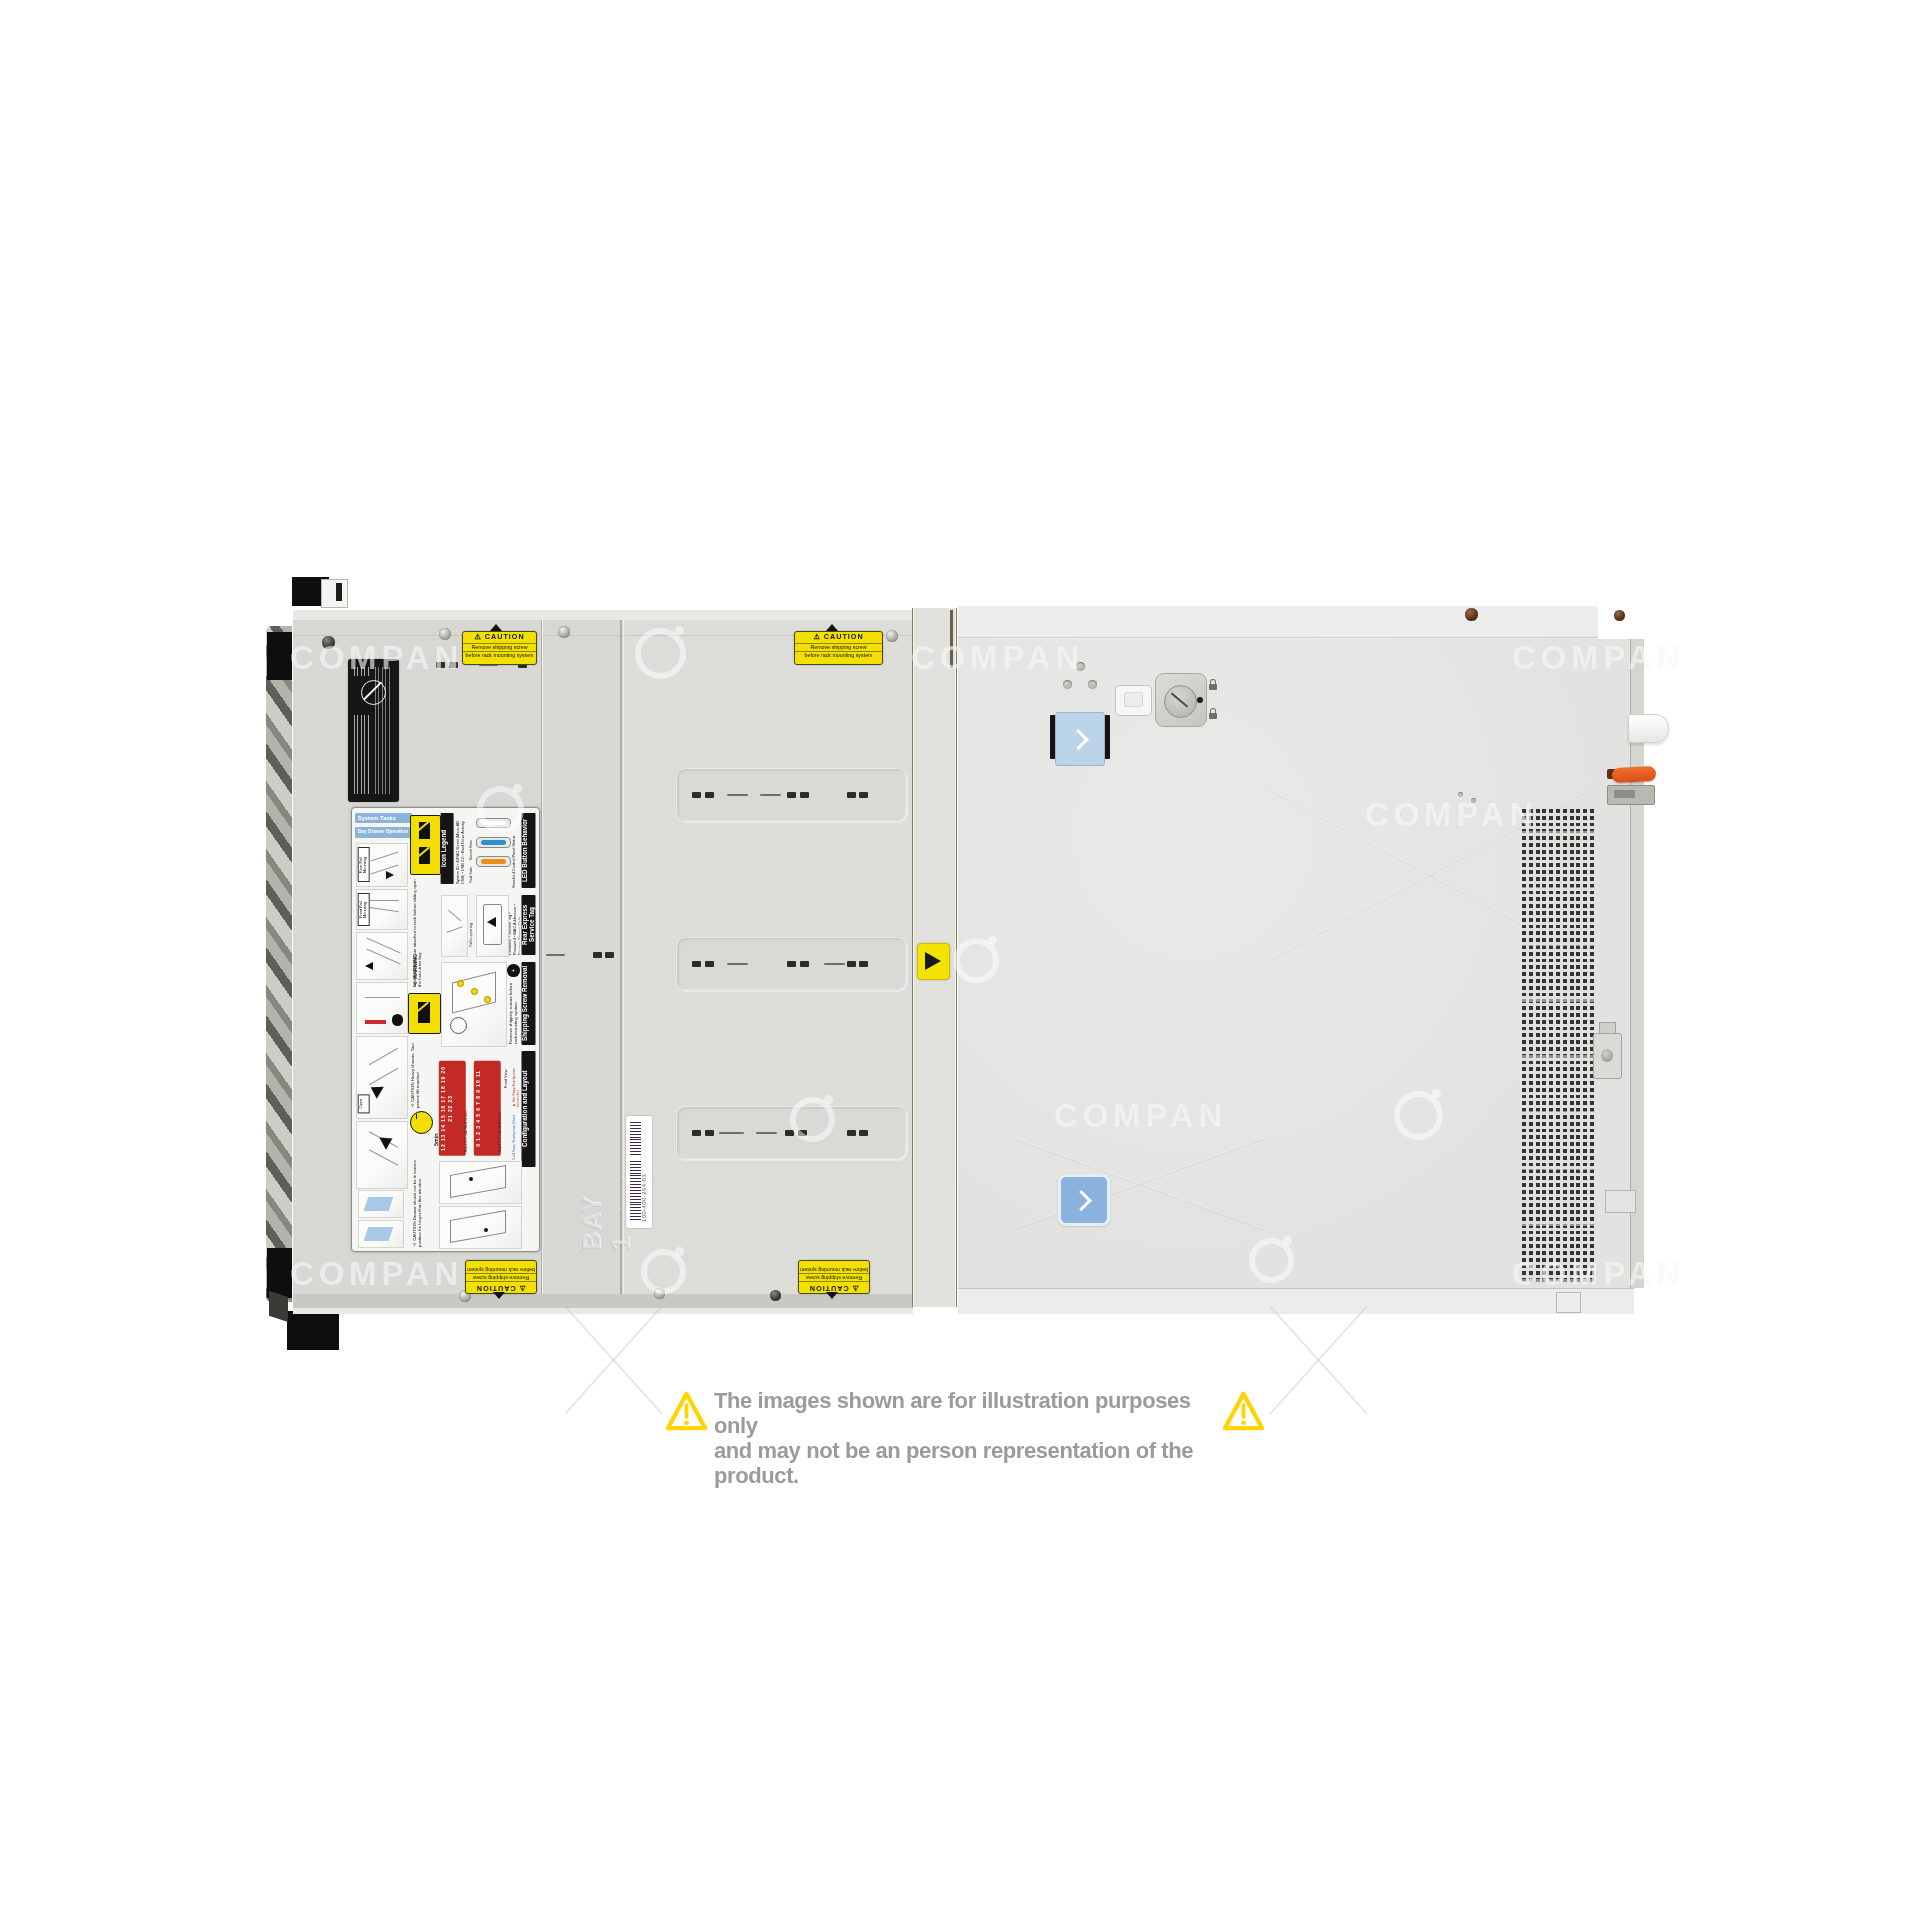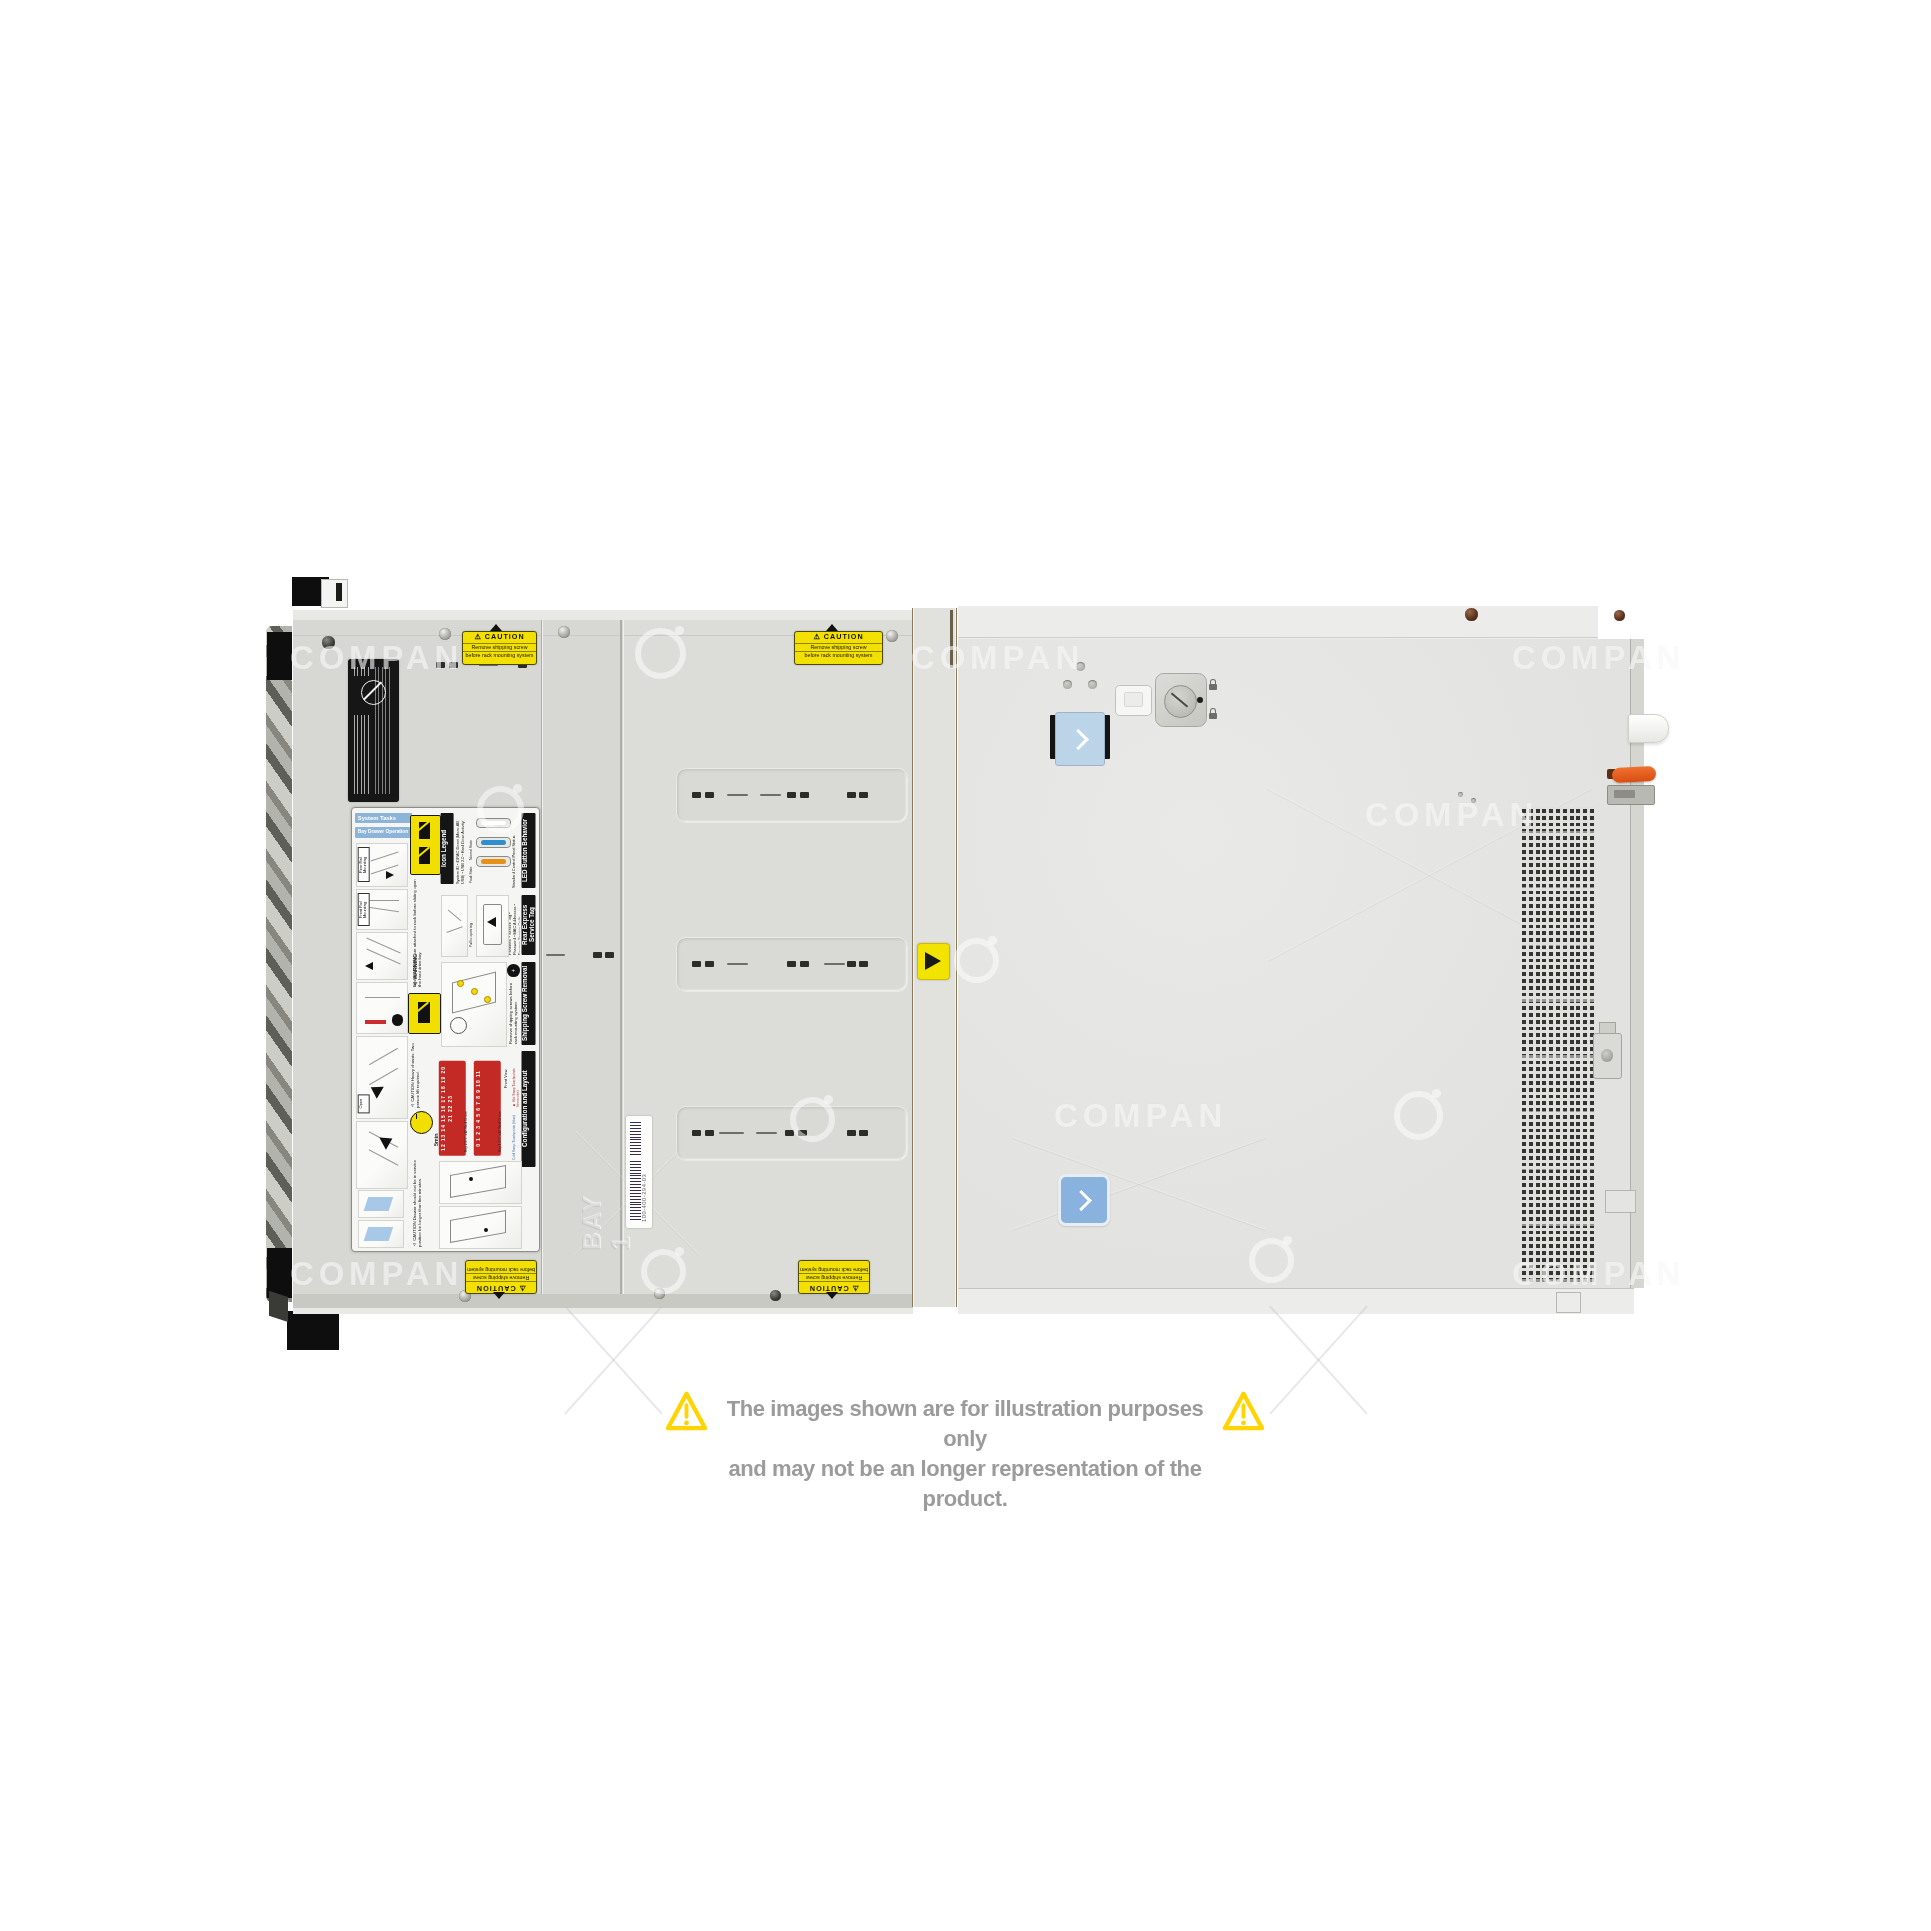--- a/index.html
+++ b/index.html
@@ -143,22 +143,22 @@
 
   
   .wm{position:absolute;font-size:33px;font-weight:bold;letter-spacing:4.8px;color:rgba(255,255,255,.58);
       text-shadow:0 0 1px rgba(160,160,160,.12);}
   .ring{position:absolute;border:6.8px solid rgba(255,255,255,.5);border-radius:50%;}
   .ring:after{content:'';position:absolute;right:-3.9px;top:-7.7px;width:8.7px;height:8.7px;border-radius:50%;background:rgba(255,255,255,.5);}
   .wline{position:absolute;height:1.9px;background:rgba(195,195,195,.4);}
 
   
   #disclaimer{left:664px;top:1386px;width:602px;height:58px;}
-  #disc-text{position:absolute;left:50px;top:1.9px;width:502px;text-align:center;color:#9b9b9b;
-    font-weight:bold;font-size:22px;line-height:30px;letter-spacing:-0.4px;transform:scaleX(1.0);margin-top:6px;}
+  #disc-text{position:absolute;left:50px;top:1.9px;width:502px;text-align:left;color:#9b9b9b;
+    font-weight:bold;font-size:22px;line-height:25px;letter-spacing:-0.4px;transform:scaleX(1.0);}
   .disc-tri{position:absolute;top:3.9px;}
 </style>
 </head>
 <body>
 
 <div id="canvas">
 
   <div>
 
     <div class="panel" id="front-edge"></div>
@@ -463,21 +463,21 @@
   </div>
 
   <div class="abs" id="disclaimer">
     <svg class="disc-tri" style="left:0px;" width="45" height="42" viewBox="0 0 47 44">
       <path d="M23.5 4 L43 40 L4 40 Z" fill="none" stroke="#FFD400" stroke-width="4.5" stroke-linejoin="round"></path>
       <line x1="23.5" y1="16" x2="23.5" y2="28" stroke="#FFD400" stroke-width="4" stroke-linecap="round"></line>
       <circle cx="23.5" cy="34.5" r="2.5" fill="#FFD400"></circle>
     </svg>
     <div id="disc-text">
       <div>The images shown are for illustration purposes only</div>
-      <div>and may not be an longer representation of the product.</div>
+      <div>and may not be an person representation of the product.</div>
     </div>
     <svg class="disc-tri" style="left:557px;" width="45" height="42" viewBox="0 0 47 44">
       <path d="M23.5 4 L43 40 L4 40 Z" fill="none" stroke="#FFD400" stroke-width="4.5" stroke-linejoin="round"></path>
       <line x1="23.5" y1="16" x2="23.5" y2="28" stroke="#FFD400" stroke-width="4" stroke-linecap="round"></line>
       <circle cx="23.5" cy="34.5" r="2.5" fill="#FFD400"></circle>
     </svg>
   </div>
 
 </div>
 

